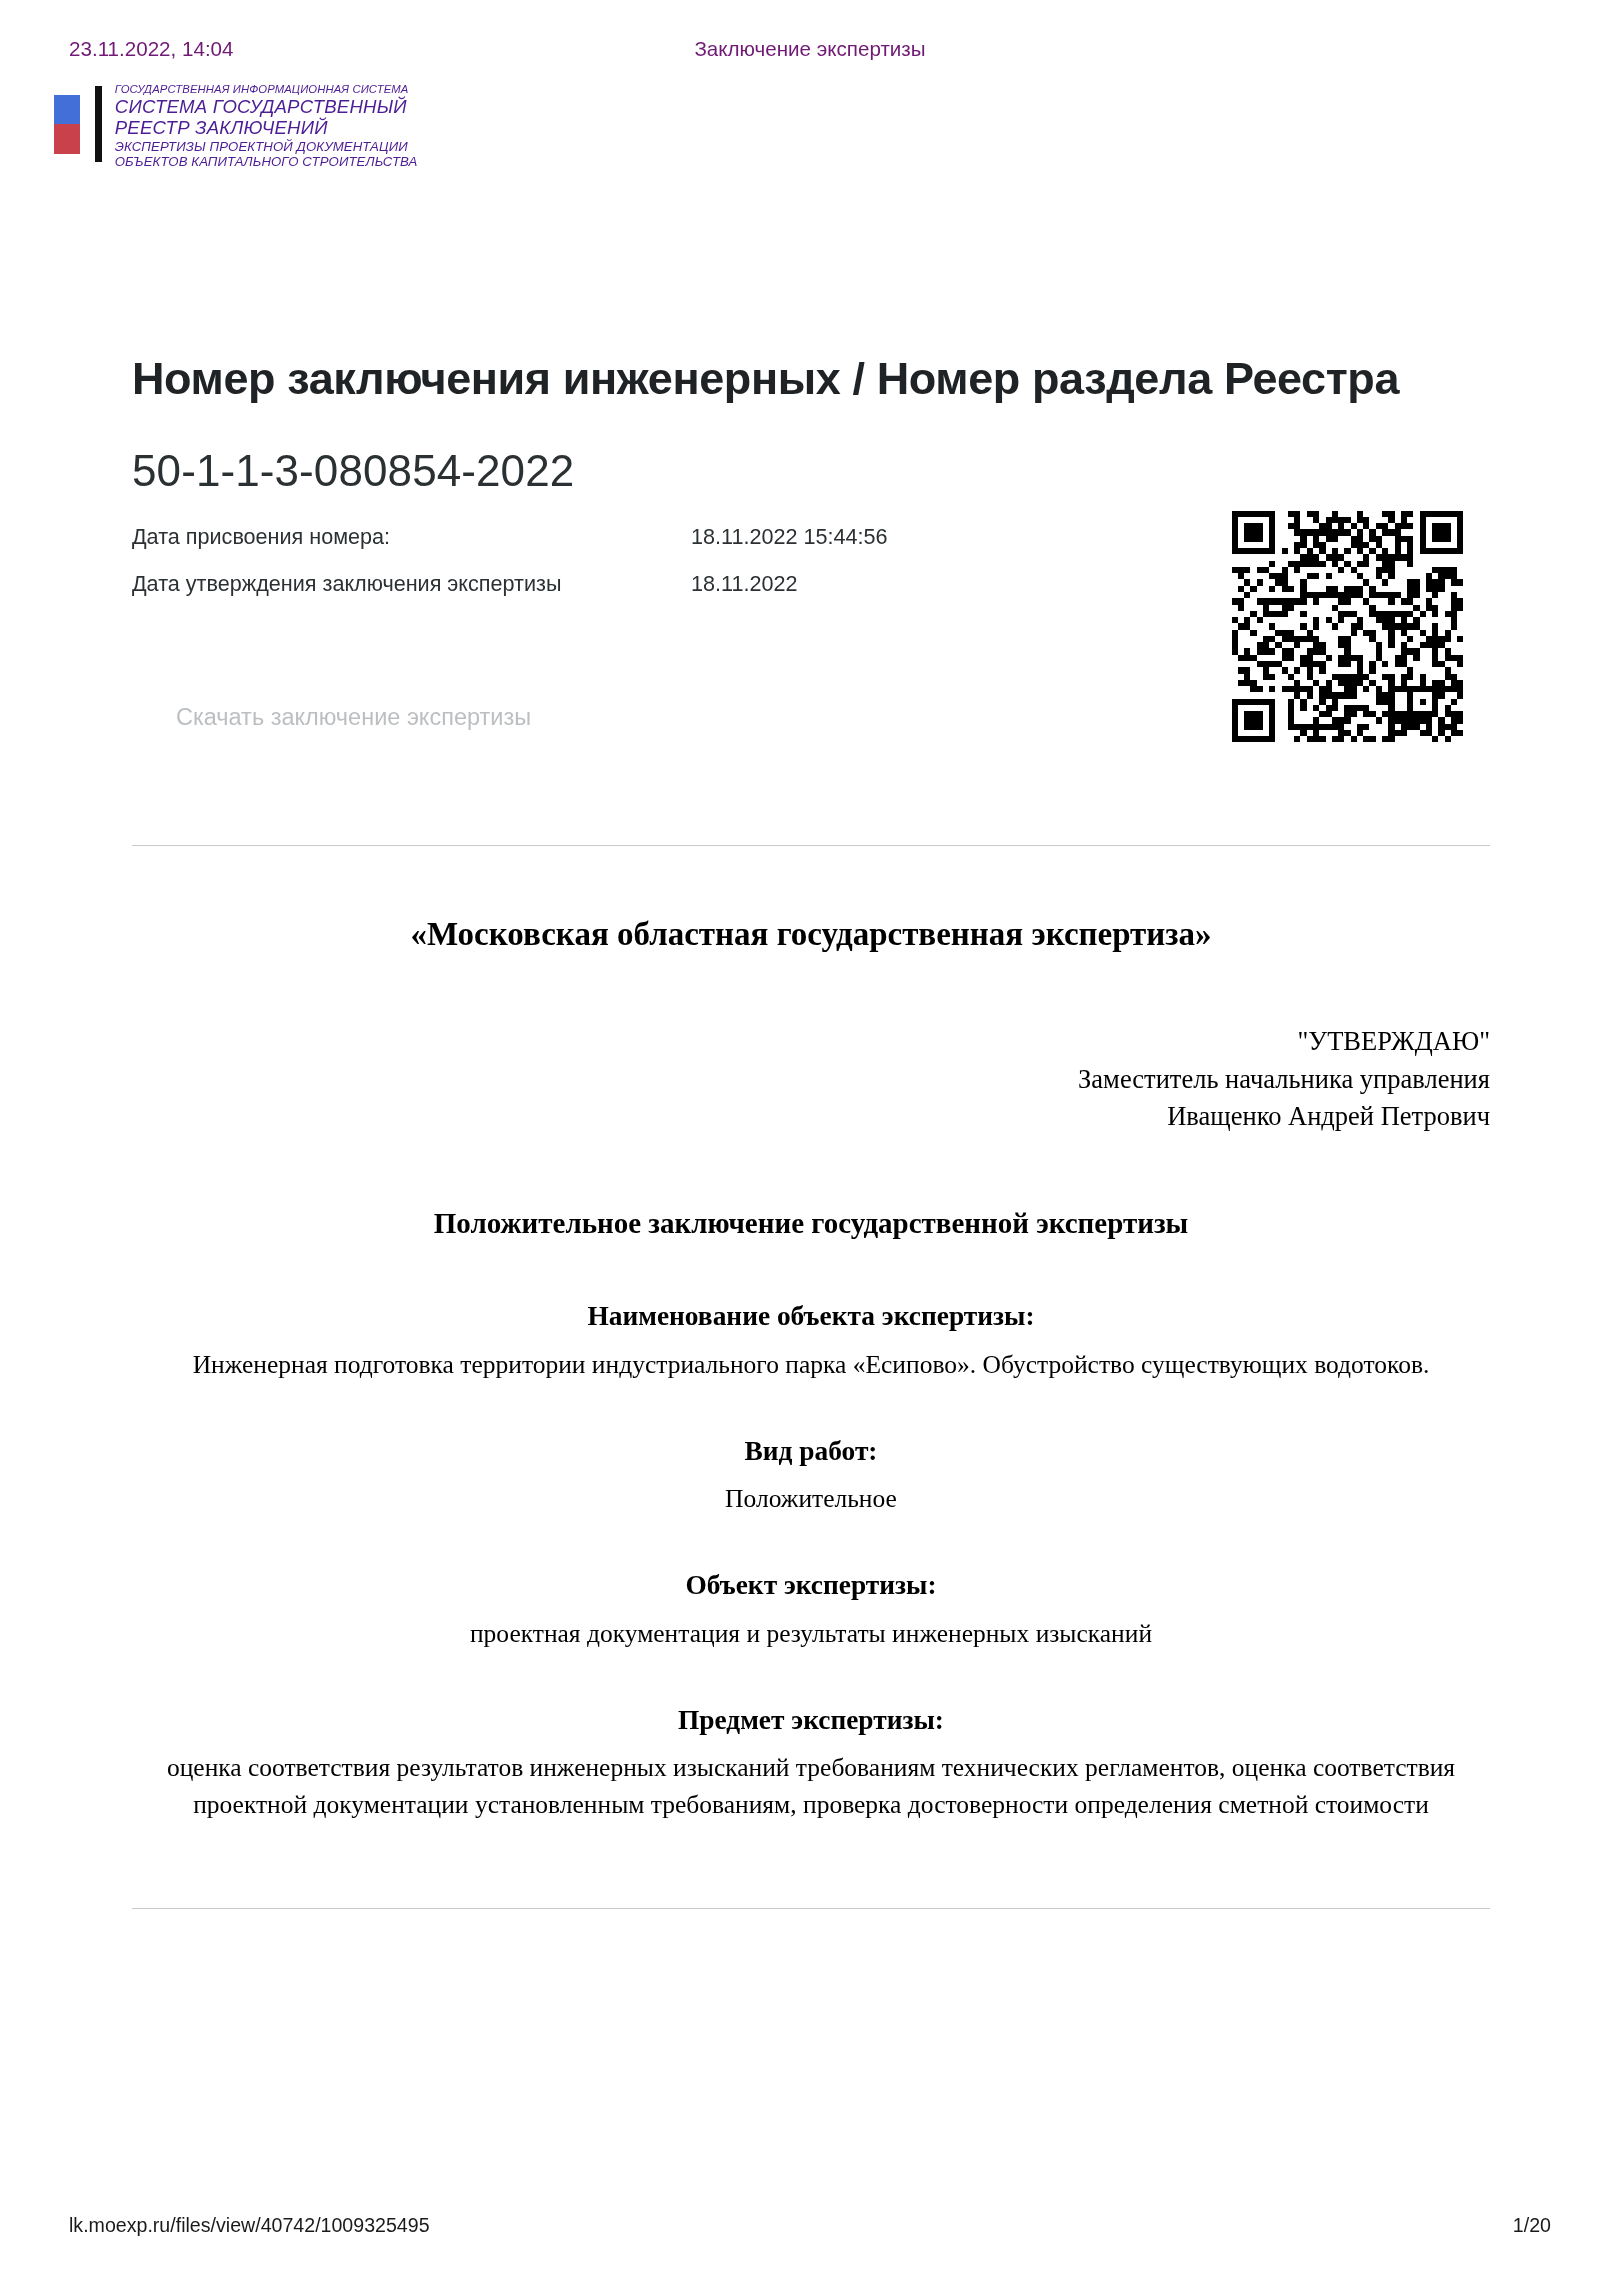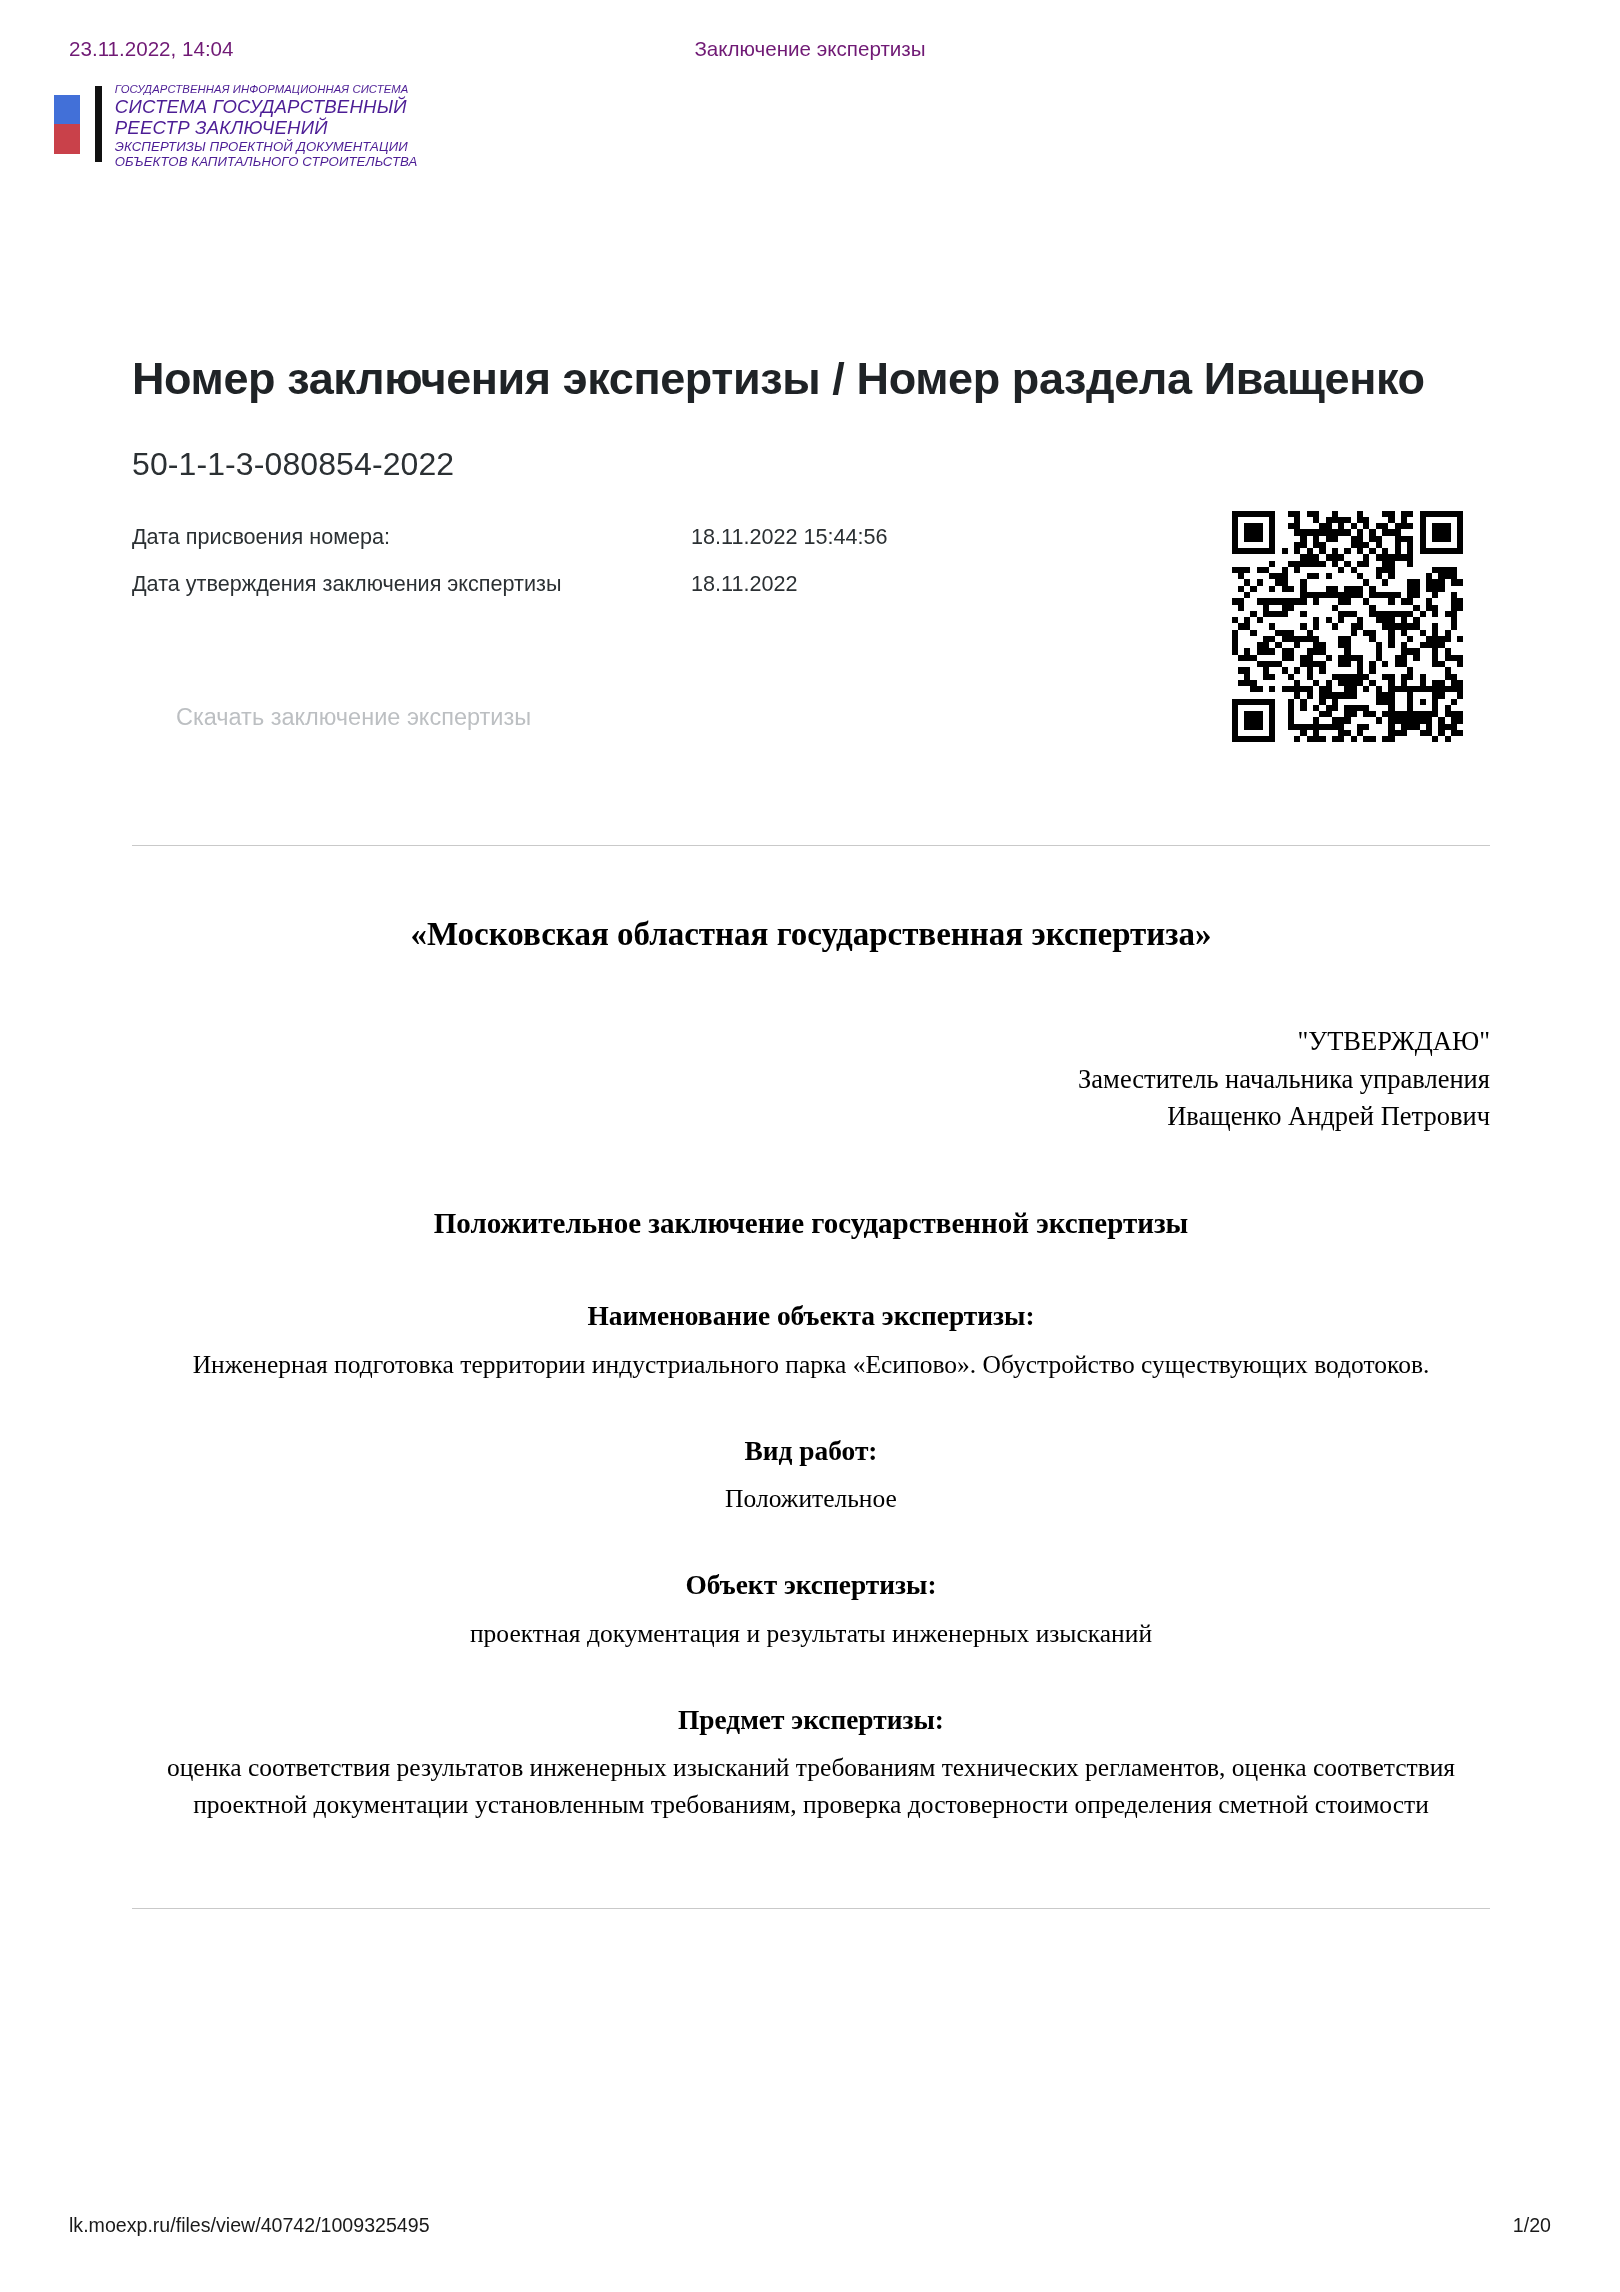--- a/index.html
+++ b/index.html
@@ -99,21 +99,21 @@
     font-size: 45px;
     font-weight: bold;
     color: #1f2326;
     letter-spacing: -0.4px;
     white-space: nowrap;
   }
   .reg-number {
     position: absolute;
     left: 132px;
     top: 446px;
-    font-size: 32px;
+    font-size: 44px;
     color: #2b3033;
     letter-spacing: 0.1px;
   }
 
   
   .meta {
     position: absolute;
     left: 132px;
     top: 524px;
     width: 804px;
@@ -215,21 +215,21 @@
   <div class="logo-rule"></div>
   <div class="logo-text">
     <div class="lt-small">ГОСУДАРСТВЕННАЯ ИНФОРМАЦИОННАЯ СИСТЕМА</div>
     <div class="lt-big">СИСТЕМА ГОСУДАРСТВЕННЫЙ</div>
     <div class="lt-big">РЕЕСТР ЗАКЛЮЧЕНИЙ</div>
     <div class="lt-mid">ЭКСПЕРТИЗЫ ПРОЕКТНОЙ ДОКУМЕНТАЦИИ</div>
     <div class="lt-mid">ОБЪЕКТОВ КАПИТАЛЬНОГО СТРОИТЕЛЬСТВА</div>
   </div>
 </div>
 
-<div class="reg-title">Номер заключения экспертизы / Номер раздела Иващенко</div>
+<div class="reg-title">Номер заключения инженерных / Номер раздела Реестра</div>
 <div class="reg-number">50-1-1-3-080854-2022</div>
 
 <div class="meta">
   <div class="meta-row">
     <div class="meta-label">Дата присвоения номера:</div>
     <div class="meta-value">18.11.2022 15:44:56</div>
   </div>
   <div class="meta-row">
     <div class="meta-label">Дата утверждения заключения экспертизы</div>
     <div class="meta-value">18.11.2022</div>

